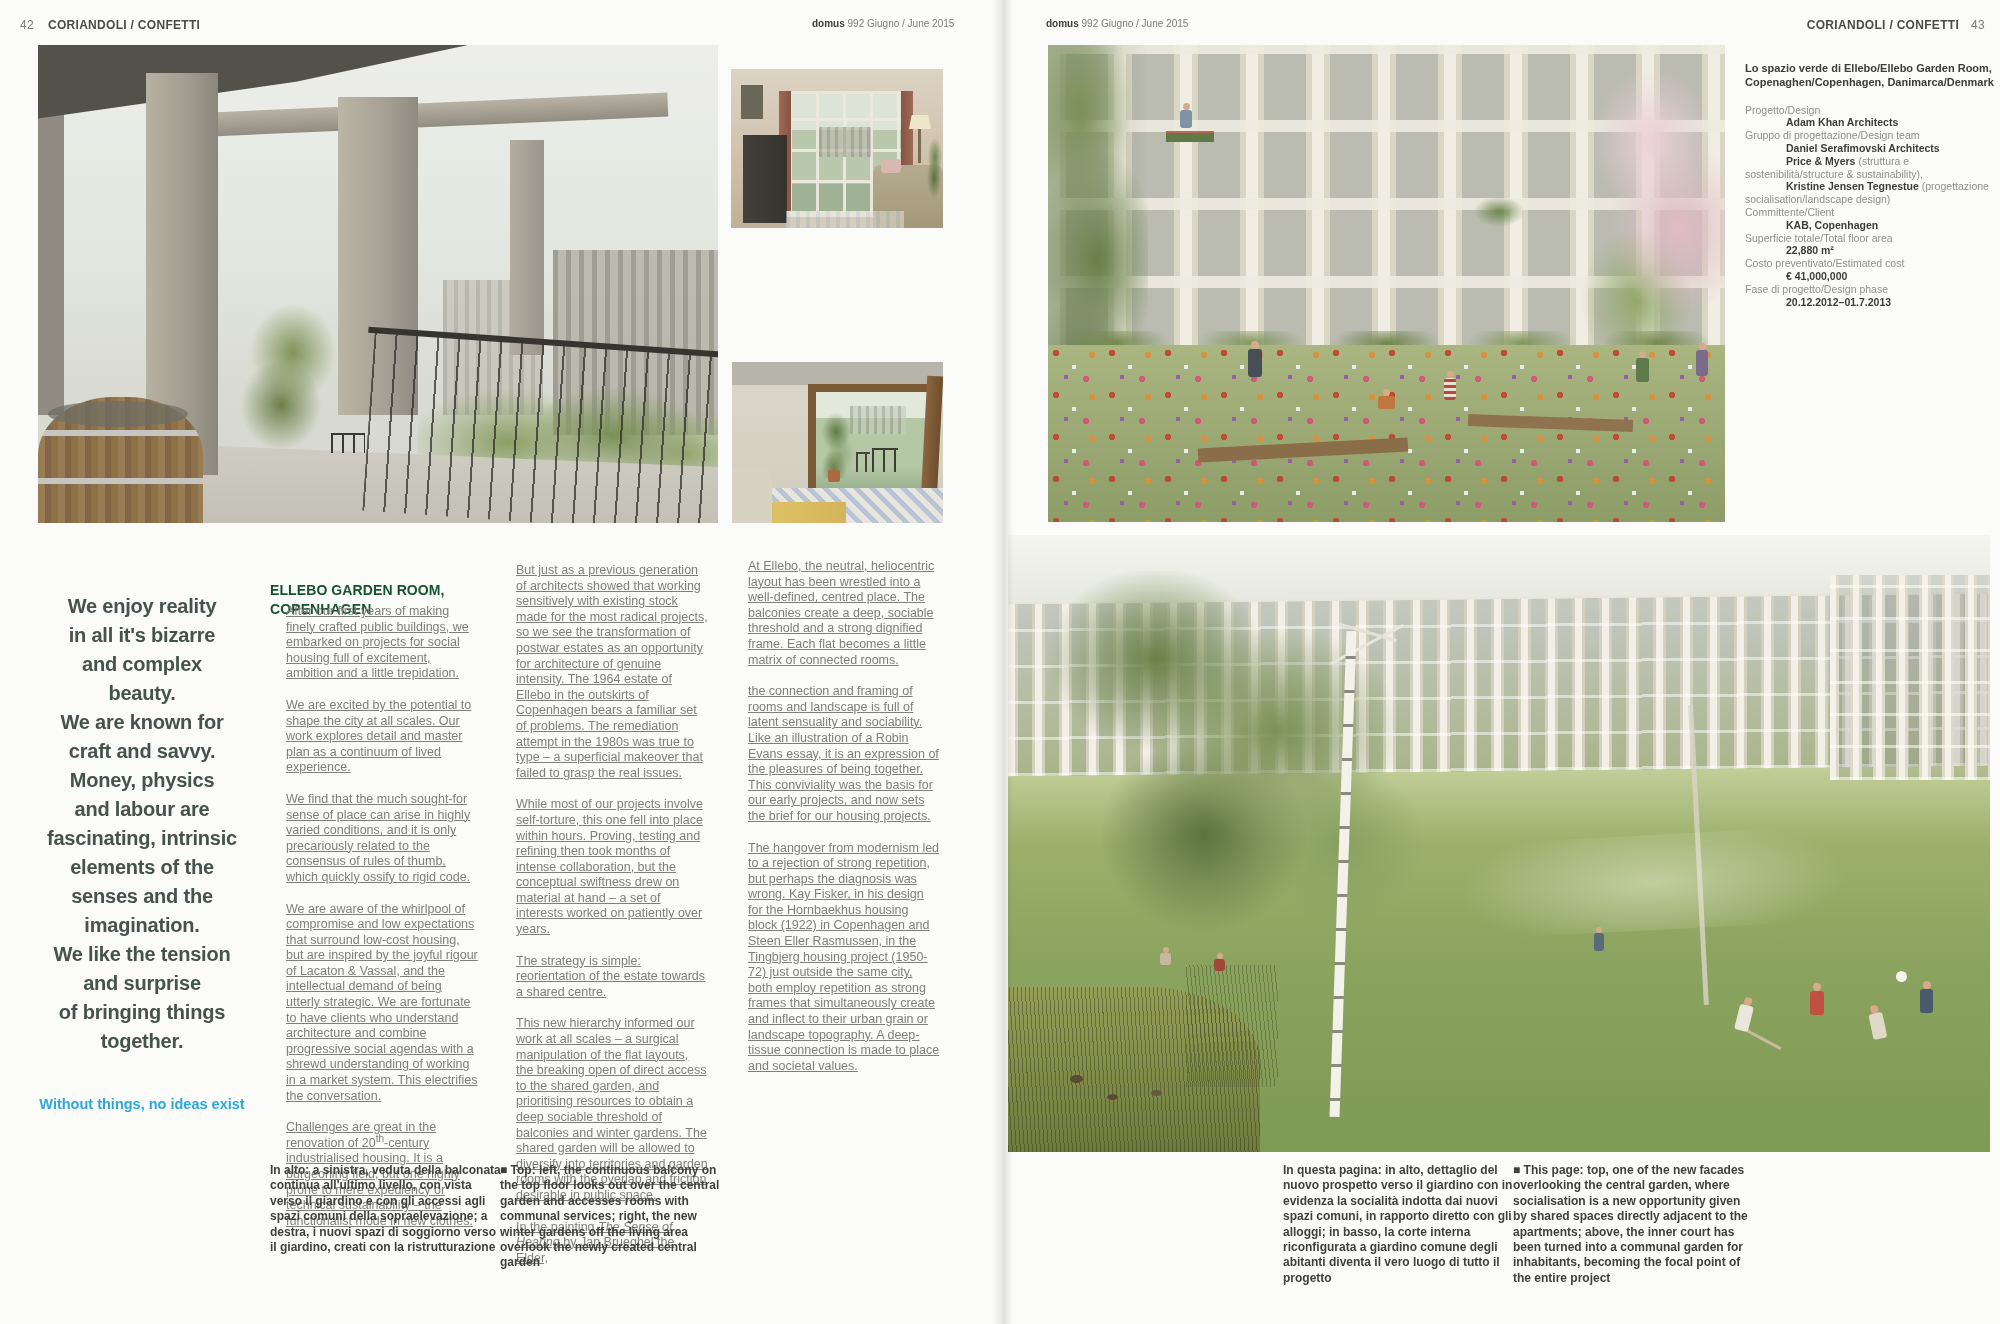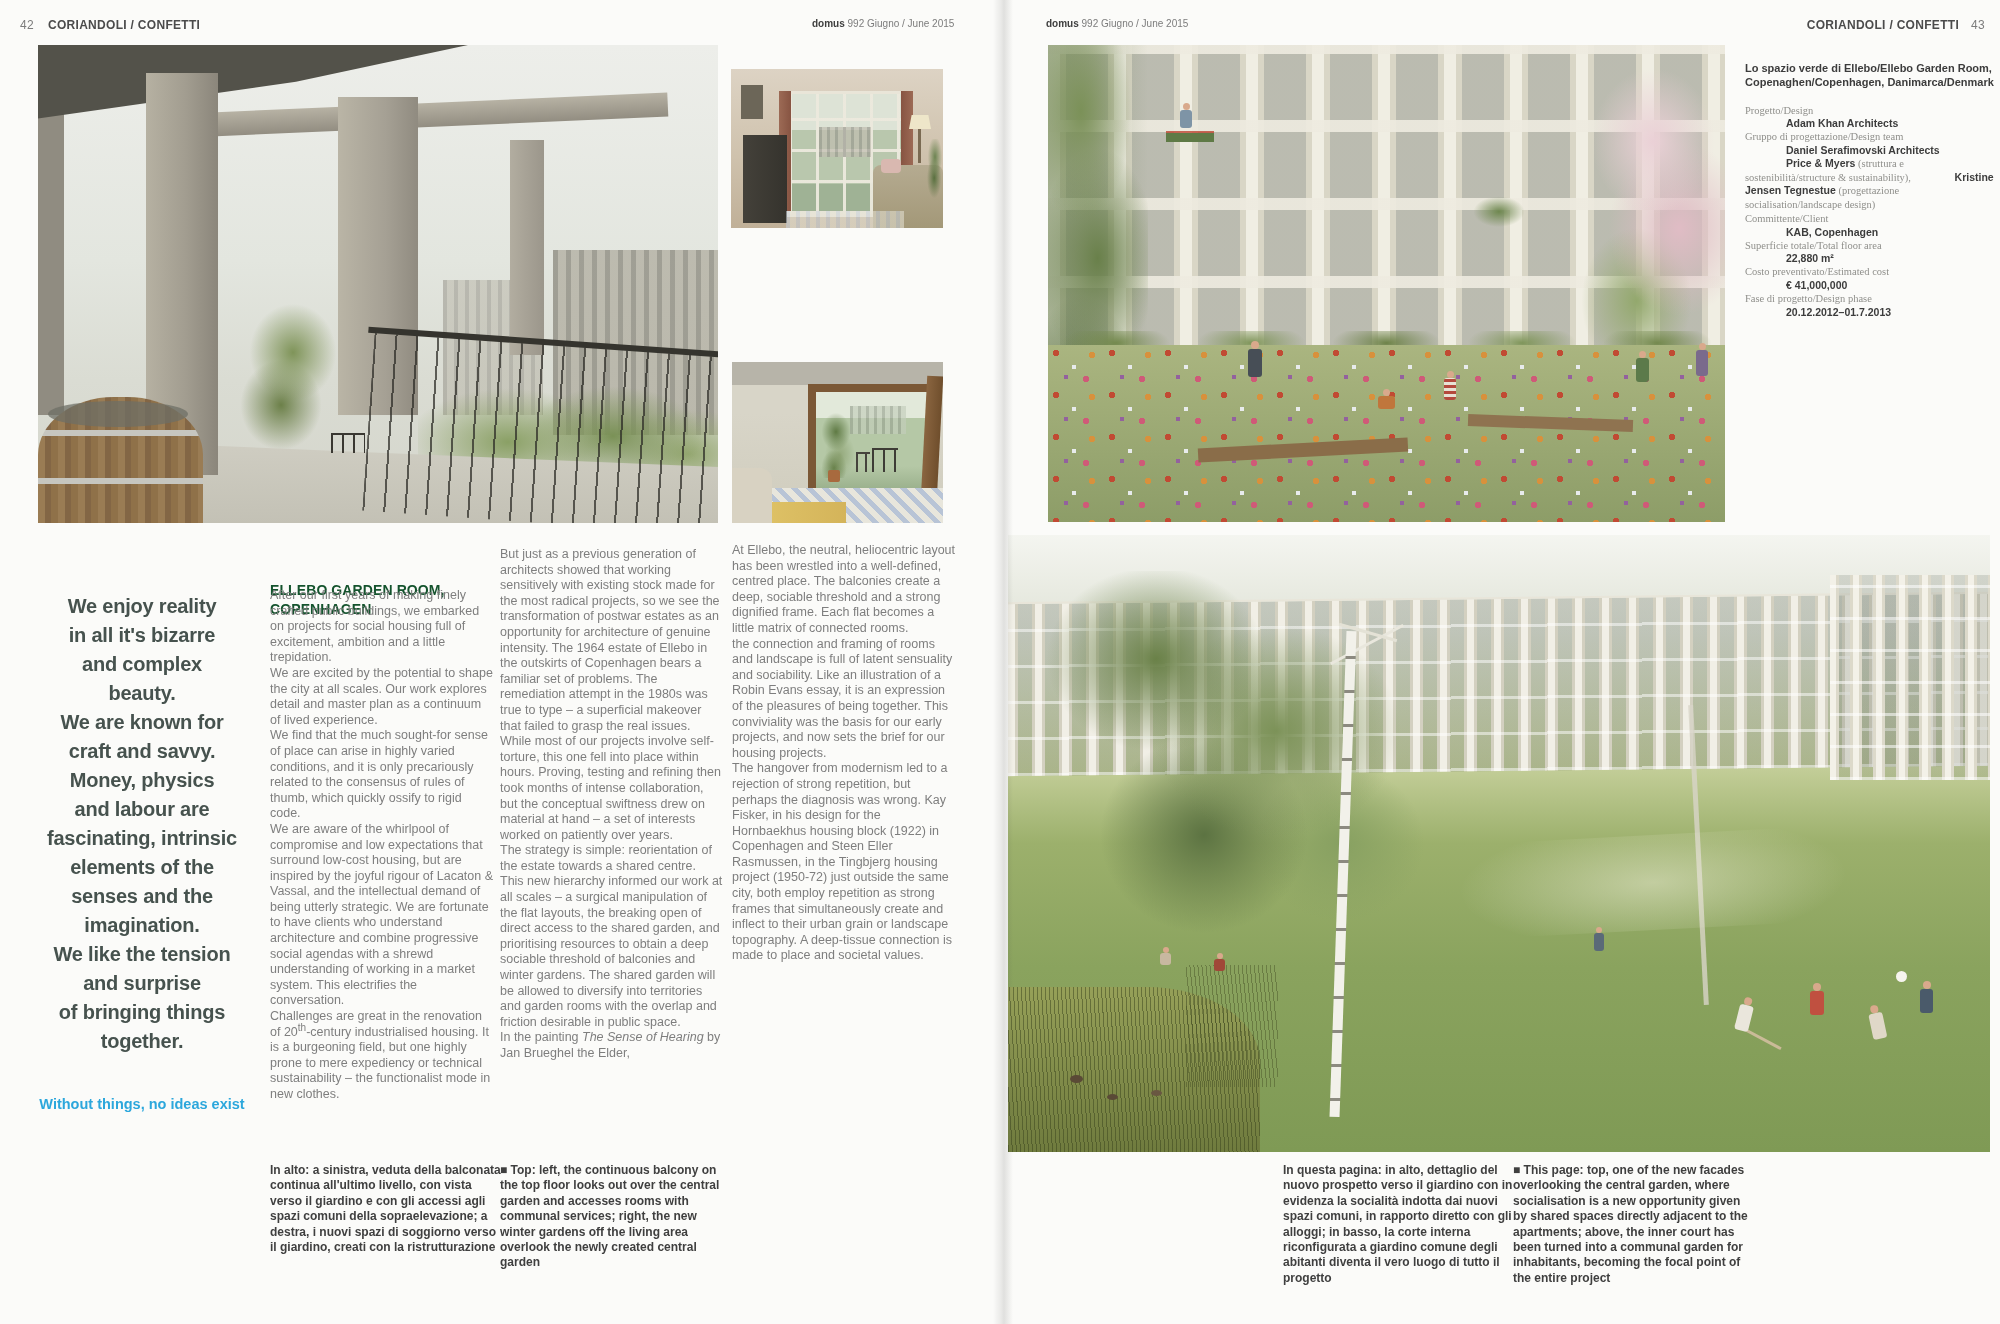--- a/index.html
+++ b/index.html
@@ -16,27 +16,27 @@
   .ph{position:absolute;overflow:hidden;background:#ddd;}
   
   .pq{position:absolute;left:30px;top:592px;width:224px;text-align:center;font-weight:bold;
       font-size:20px;line-height:29px;color:#46524e;white-space:pre-line;letter-spacing:-.2px;}
   .tag{position:absolute;left:30px;top:1096px;width:224px;text-align:center;font-weight:bold;
       font-size:14.5px;color:#2ca7dc;}
   
   .h1{position:absolute;font-size:14px;line-height:19px;font-weight:bold;color:#14532d;
       white-space:pre-line;letter-spacing:.1px;margin-top:40px;}
   .col{position:absolute;width:224px;font-size:12.5px;line-height:15.6px;color:#7e7e7e;}
-  .col p{margin:0;}
+  .col p{margin:16px;text-decoration:underline;}
   .cap{position:absolute;font-size:12px;line-height:15.4px;font-weight:bold;color:#3f3f3f;}
   
   .side{position:absolute;left:1745px;top:62px;width:250px;}
   .st{margin:0 0 14px 0;font-size:11px;line-height:13.8px;font-weight:bold;color:#3c3c3c;}
   .srows{margin:0;font-size:10.5px;line-height:12.8px;color:#3c3c3c;}
-  .sl{color:#8f8f8b;font-weight:normal;font-family:Liberation Serif, serif;}
+  .sl{color:#8f8f8b;font-weight:normal;}
   .sv{font-weight:bold;color:#3c3c3c;margin-left:41px;}
   sup{font-size:10px;vertical-align:super;line-height:0;}
   i{font-style:italic;}
   .gutter{position:absolute;left:993px;top:0;width:20px;height:1324px;
      background:linear-gradient(90deg,rgba(0,0,0,0),rgba(0,0,0,.07) 40%,rgba(60,60,60,.14) 55%,rgba(0,0,0,0));}
   
   .pp{position:absolute;}
   .pp .hd{display:block;margin:0 auto;border-radius:50%;background:#d9a98c;}
   .pp .bd{display:block;border-radius:3px;}
 </style>

